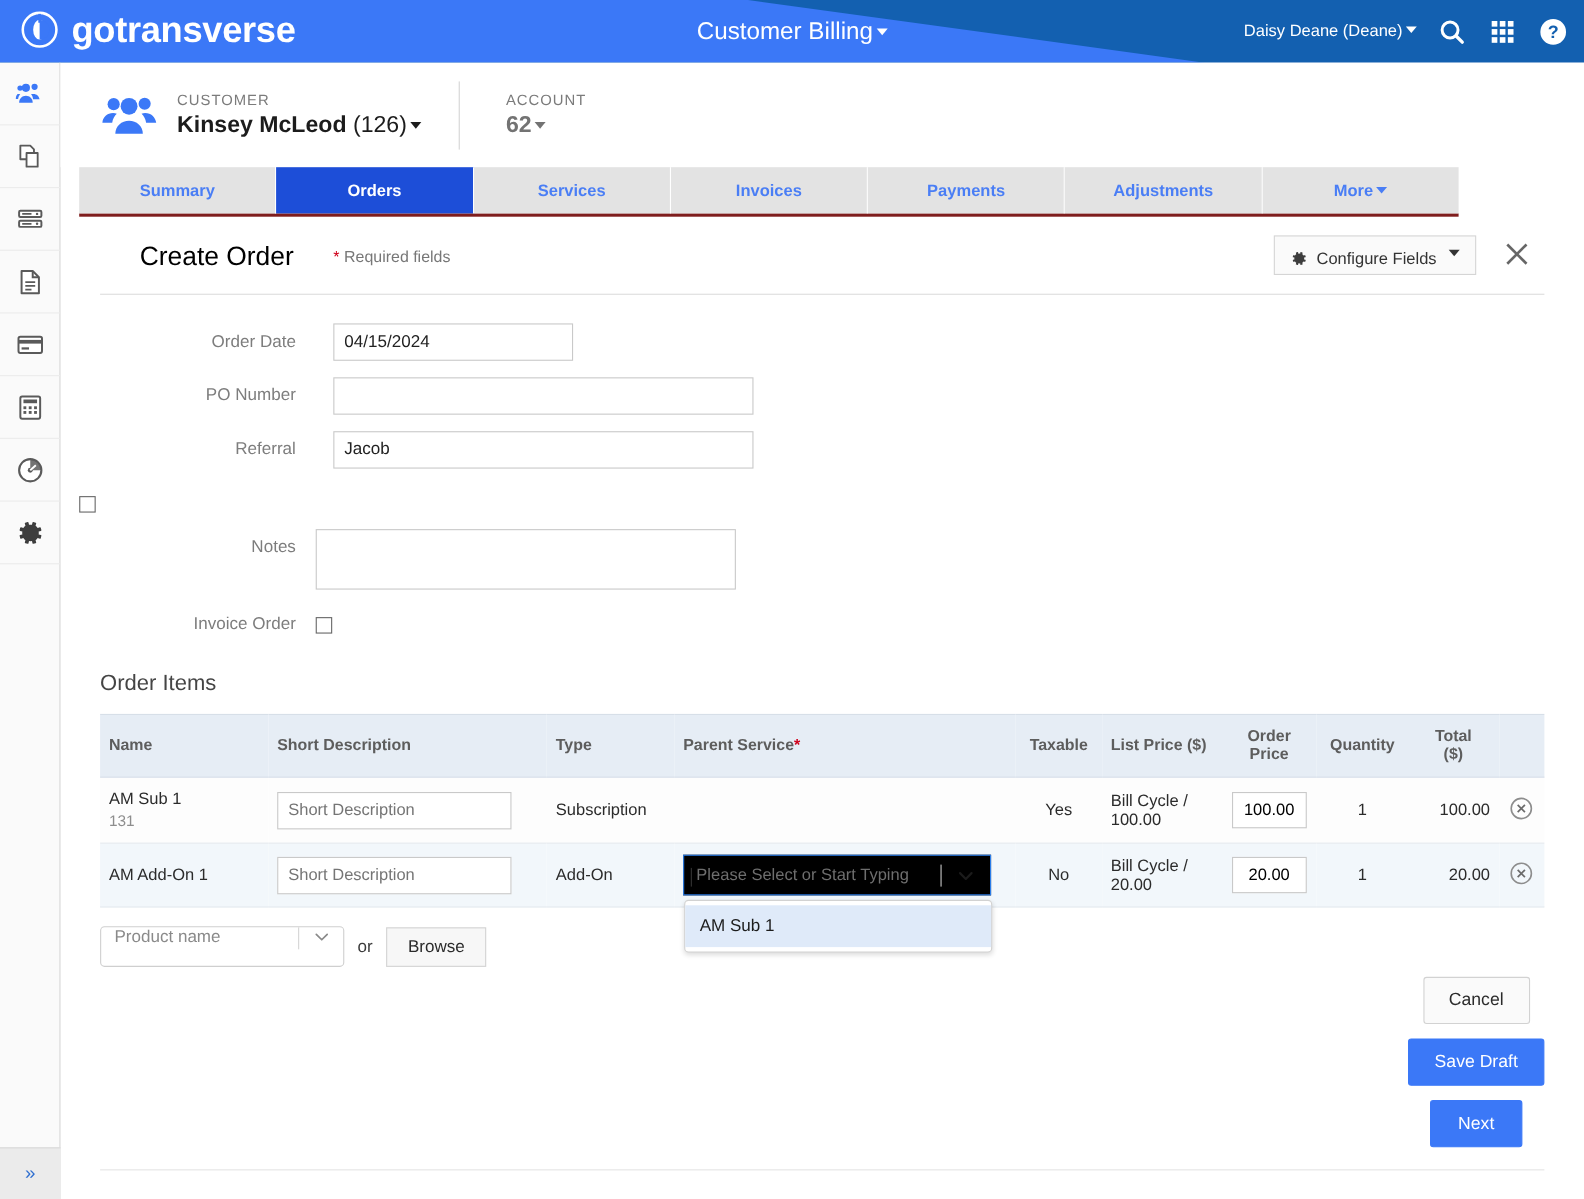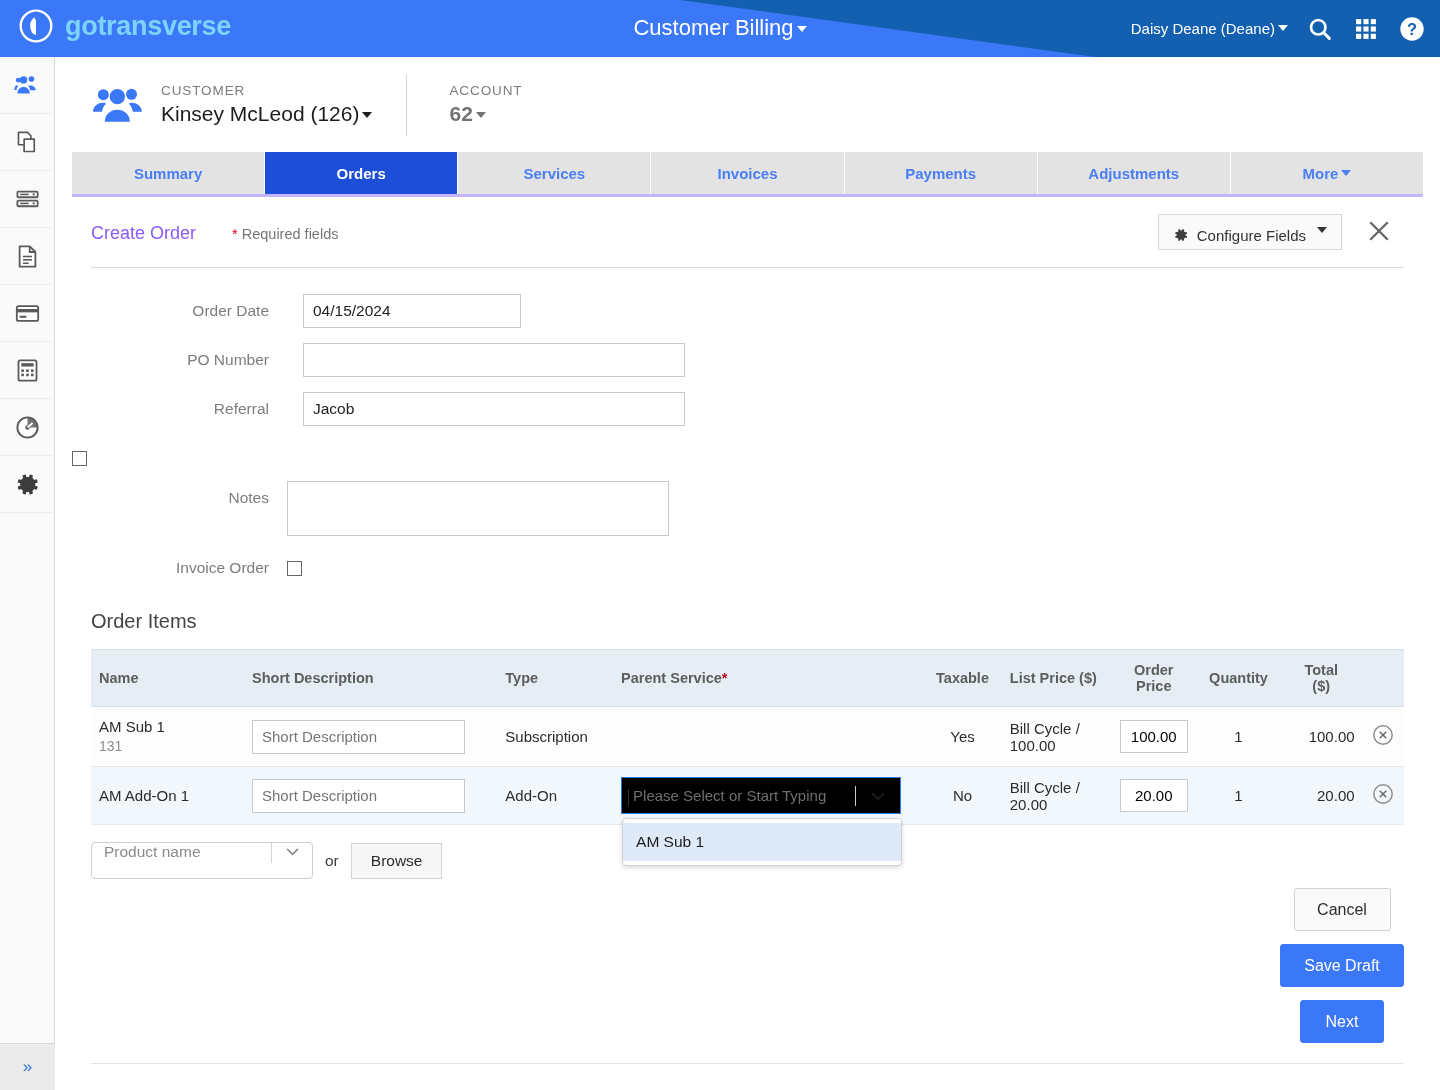--- a/index.html
+++ b/index.html
@@ -23,21 +23,21 @@
     background: #3b78f7;
     clip-path: polygon(0 0, 680px 0, 1095px 57px, 0 57px);
   }
   .brand {
     position: absolute; left: 18px; top: 8px;
     display: flex; align-items: center; gap: 11px;
     z-index: 3;
   }
   .brand-logo { width: 36px; height: 36px; }
   .brand-name {
-    color: #7dd3fc; font-size: 27px; font-weight: bold;
+    color: #ffffff; font-size: 33px; font-weight: bold;
     letter-spacing: -0.3px;
   }
   .app-title {
     position: absolute; left: 0; right: 0; top: 15px;
     text-align: center; color: #ffffff;
     font-size: 22px; z-index: 4;
     pointer-events: none;
   }
   .app-title span { pointer-events: auto; }
   .caret-d {
@@ -84,32 +84,32 @@
   }
   .cust-block { display: flex; align-items: center; padding-left: 38px; }
   .cust-icon { width: 52px; height: 40px; margin-right: 16px; }
   .cust-label, .acct-label {
     font-size: 13.5px; color: #7b7b7b; letter-spacing: 0.9px;
     text-transform: uppercase; line-height: 18px;
   }
   .cust-value {
     font-size: 21px; color: #1c1c1c; line-height: 27px;
   }
-  .cust-value b { font-weight: normal; }
+  .cust-value b { font-weight: bold; }
   .divider-v {
     width: 1px; height: 62px; background: #d5d5d5; margin: 0 42px 0 34px;
   }
   .acct-value { font-size: 21px; color: #737373; font-weight: bold; line-height: 27px; }
 
   
   .tabs {
     position: absolute; left: 72px; top: 152px;
-    width: 1351px; height: 45px;
+    width: 1254px; height: 45px;
     display: flex;
-    border-bottom: 3px solid #c4b5fd;
+    border-bottom: 3px solid #7f1d1d;
   }
   .tab {
     flex: 1 1 0;
     background: #e3e3e3;
     border-right: 1px solid #ffffff;
     display: flex; align-items: center; justify-content: center;
     color: #4a7ef5; font-size: 15px; font-weight: bold;
   }
   .tab:last-child { border-right: none; }
   .tab.active { background: #1d4ed8; color: #ffffff; }
@@ -118,21 +118,21 @@
   .panel {
     position: absolute; left: 72px; top: 200px;
     width: 1351px; height: 878px; background: #fff;
   }
   .panel-head {
     position: relative; height: 68px;
     border-bottom: 1px solid #dcdcdc;
     margin: 0 19px 0 19px;
     display: flex; align-items: center;
   }
-  .page-title { font-size: 18px; color: #8b5cf6; }
+  .page-title { font-size: 24px; color: #000000; margin-left: 36px; }
   .req-note { font-size: 14.5px; color: #777; margin-left: 36px; }
   .req-star { color: #d0021b; }
   .cfg-btn {
     position: absolute; right: 62px; top: 14px;
     height: 36px; padding: 12px 14px;
     background: #fafafa; border: 1px solid #d5d5d5;
     display: flex; align-items: flex-start; gap: 8px;
     font-size: 15px; color: #333; cursor: pointer;
   }
   .close-x {

